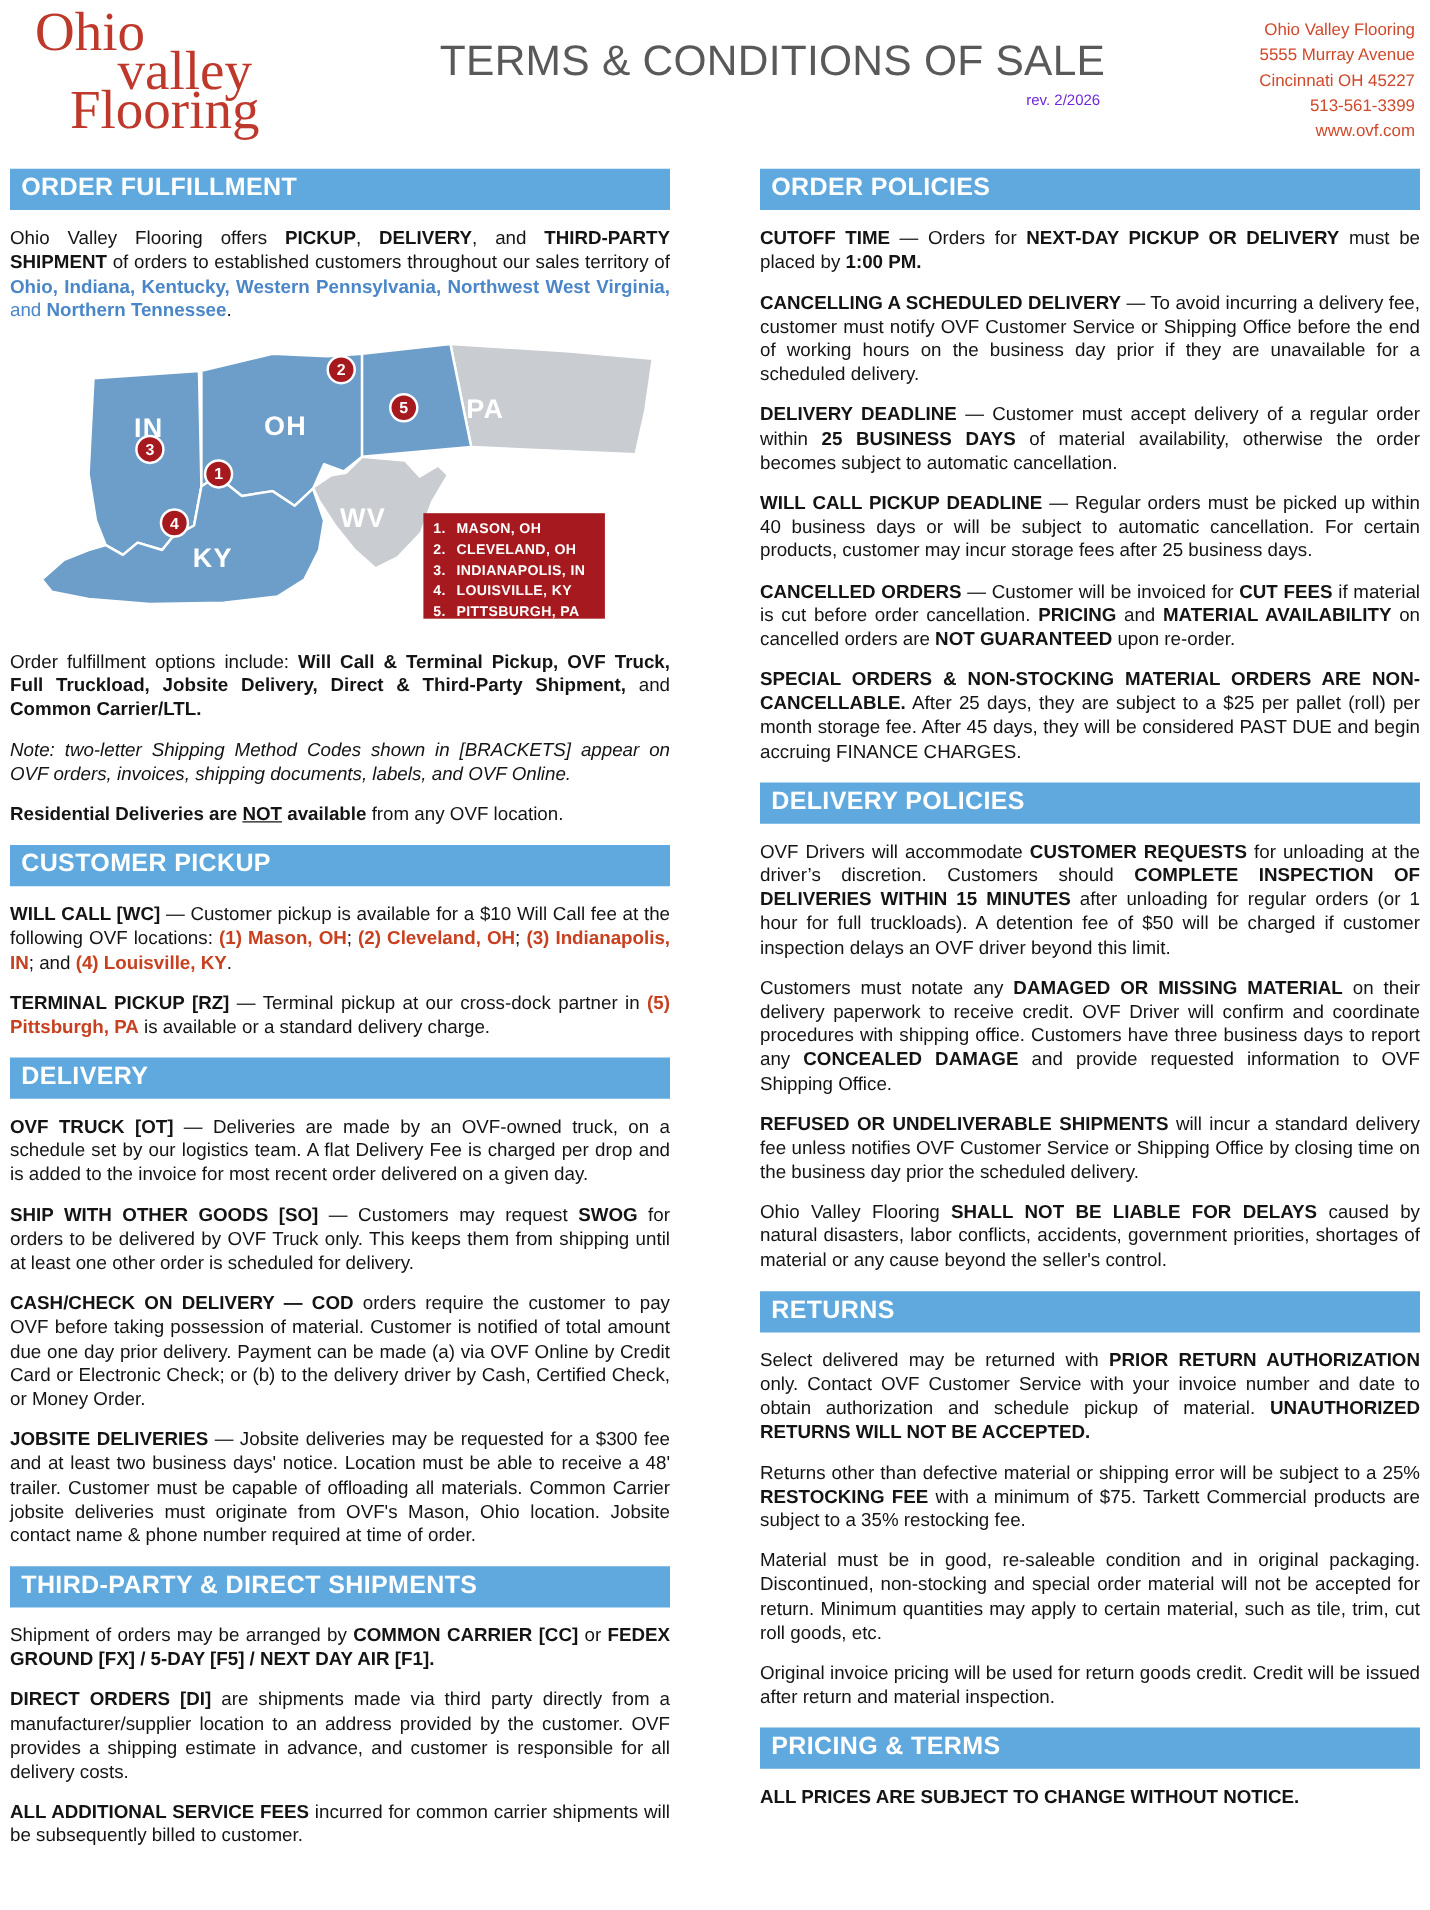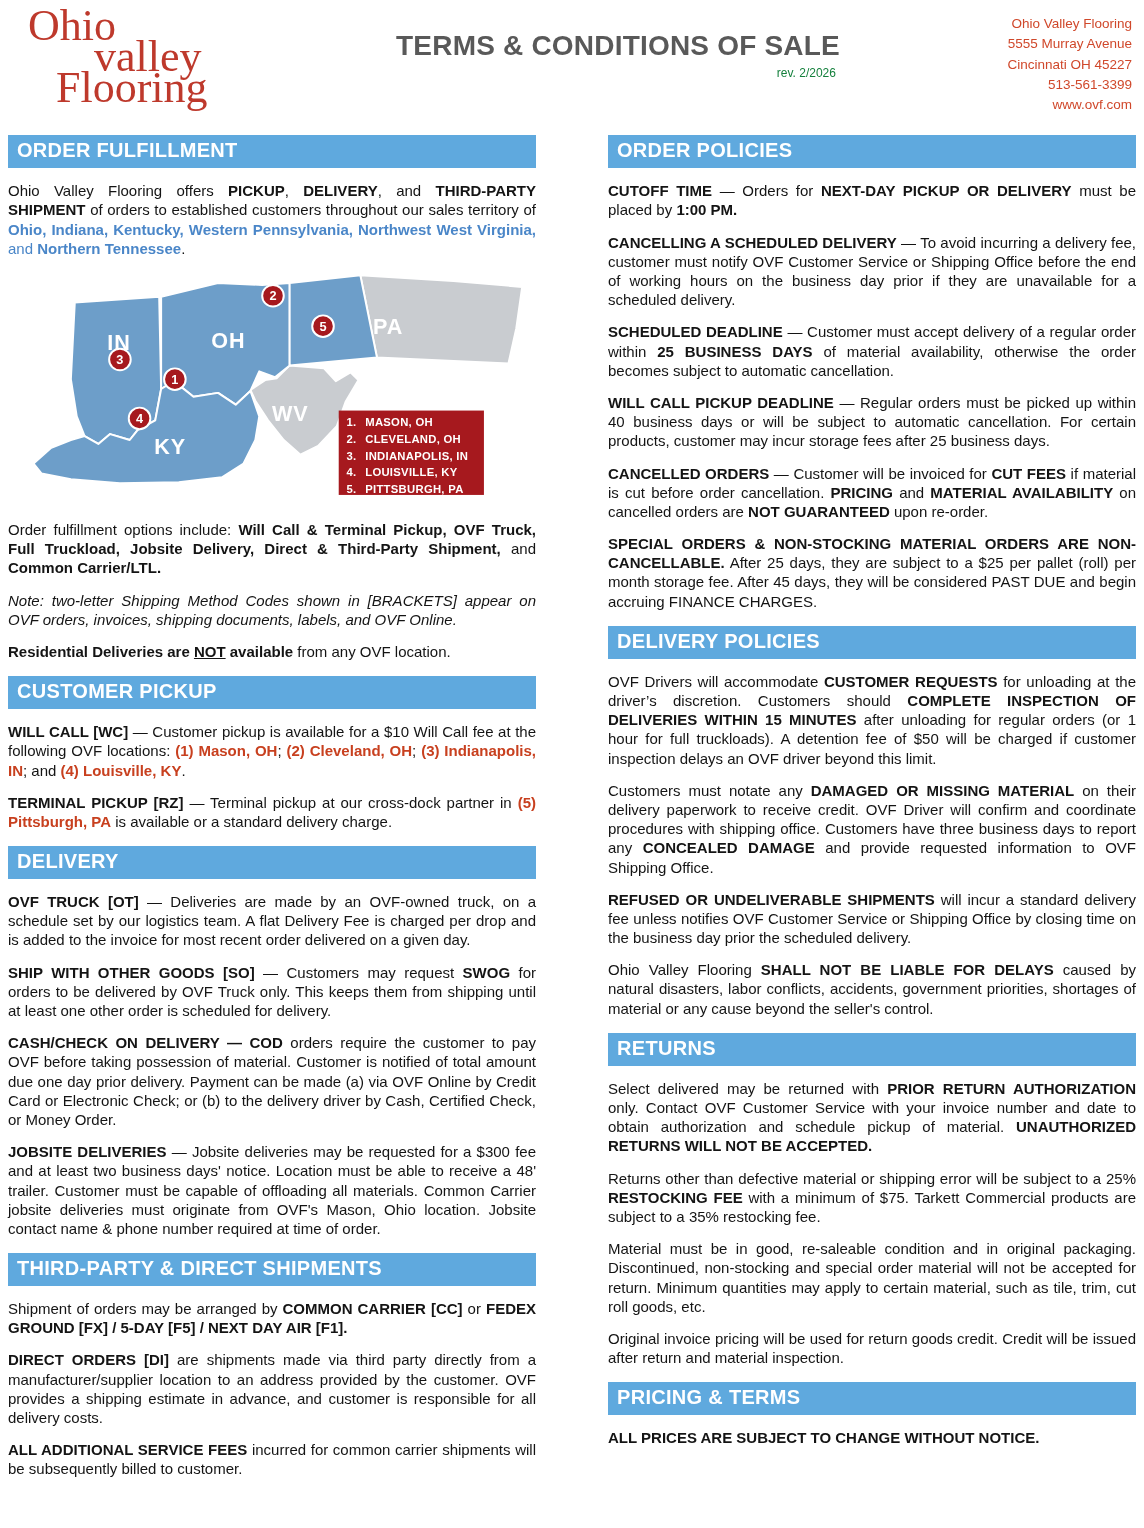--- a/index.html
+++ b/index.html
@@ -9,22 +9,22 @@
     font-family:"Liberation Sans", sans-serif; color:#141414;
   }
   
   .header { display:flex; align-items:flex-start; }
   .logo { width:272px; color:#be392c; font-family:"Liberation Serif", serif; line-height:31px; padding-left:20px; }
   .logo div { font-size:44px; }
   .logo .l2 { margin-left:66px; }
   .logo .l3 { margin-left:28px; }
   .title-zone { flex:1; text-align:center; padding-top:20px; }
   .title-inner { display:inline-block; text-align:center; }
-  .doc-title { margin:0; font-size:28px; letter-spacing:0.2px; color:#595959; font-weight:700; white-space:nowrap; }
-  .doc-rev { text-align:right; font-size:12px; color:#15803d; margin-top:4px; padding-right:4px; }
+  .doc-title { margin:0; font-size:34px; letter-spacing:0.2px; color:#595959; font-weight:400; white-space:nowrap; }
+  .doc-rev { text-align:right; font-size:12px; color:#6d28d9; margin-top:4px; padding-right:4px; }
   .address { width:196px; text-align:right; font-size:13.5px; line-height:1.5; color:#d0482b; padding-top:4px; padding-right:4px; }
   
   .columns { display:flex; gap:72px; margin-top:8px; }
   .col { width:528px; }
   .section-bar {
     background:#5fa9de; color:#ffffff; font-weight:700; font-size:20px;
     letter-spacing:0.3px; padding:4px 9px 6px; margin:15px 0 13px;
   }
   .col > .section-bar:first-child { margin-top:12px; }
   .para { font-size:15px; line-height:1.28; margin:0 0 13px; text-align:justify; }
@@ -141,21 +141,21 @@
         <p class="para"><span class="b">JOBSITE DELIVERIES</span><span> — Jobsite deliveries may be requested for a $300 fee and at least two business days' notice. Location must be able to receive a 48' trailer. Customer must be capable of offloading all materials. Common Carrier jobsite deliveries must originate from OVF's Mason, Ohio location. Jobsite contact name &amp; phone number required at time of order.</span></p>
         <div class="section-bar">THIRD-PARTY &amp; DIRECT SHIPMENTS</div>
         <p class="para"><span>Shipment of orders may be arranged by </span><span class="b">COMMON CARRIER [CC]</span><span> or </span><span class="b">FEDEX GROUND [FX] / 5-DAY [F5] / NEXT DAY AIR [F1].</span></p>
         <p class="para"><span class="b">DIRECT ORDERS [DI]</span><span> are shipments made via third party directly from a manufacturer/supplier location to an address provided by the customer. OVF provides a shipping estimate in advance, and customer is responsible for all delivery costs.</span></p>
         <p class="para"><span class="b">ALL ADDITIONAL SERVICE FEES</span><span> incurred for common carrier shipments will be subsequently billed to customer.</span></p>
       </div>
     <div class="col" id="col-right">
         <div class="section-bar">ORDER POLICIES</div>
         <p class="para"><span class="b">CUTOFF TIME</span><span> — Orders for </span><span class="b">NEXT-DAY PICKUP OR DELIVERY</span><span> must be placed by </span><span class="b">1:00 PM.</span></p>
         <p class="para"><span class="b">CANCELLING A SCHEDULED DELIVERY</span><span> — To avoid incurring a delivery fee, customer must notify OVF Customer Service or Shipping Office before the end of working hours on the business day prior if they are unavailable for a scheduled delivery.</span></p>
-        <p class="para"><span class="b">SCHEDULED DEADLINE</span><span> — Customer must accept delivery of a regular order within </span><span class="b">25 BUSINESS DAYS</span><span> of material availability, otherwise the order becomes subject to automatic cancellation.</span></p>
+        <p class="para"><span class="b">DELIVERY DEADLINE</span><span> — Customer must accept delivery of a regular order within </span><span class="b">25 BUSINESS DAYS</span><span> of material availability, otherwise the order becomes subject to automatic cancellation.</span></p>
         <p class="para"><span class="b">WILL CALL PICKUP DEADLINE</span><span> — Regular orders must be picked up within 40 business days or will be subject to automatic cancellation. For certain products, customer may incur storage fees after 25 business days.</span></p>
         <p class="para"><span class="b">CANCELLED ORDERS</span><span> — Customer will be invoiced for </span><span class="b">CUT FEES</span><span> if material is cut before order cancellation. </span><span class="b">PRICING</span><span> and </span><span class="b">MATERIAL AVAILABILITY</span><span> on cancelled orders are </span><span class="b">NOT GUARANTEED</span><span> upon re-order.</span></p>
         <p class="para"><span class="b">SPECIAL ORDERS &amp; NON-STOCKING MATERIAL ORDERS ARE NON-CANCELLABLE.</span><span>  After 25 days, they are subject to a $25 per pallet (roll) per month storage fee. After 45 days, they will be considered PAST DUE and begin accruing FINANCE CHARGES.</span></p>
         <div class="section-bar">DELIVERY POLICIES</div>
         <p class="para"><span>OVF Drivers will accommodate </span><span class="b">CUSTOMER REQUESTS</span><span> for unloading at the driver’s discretion. Customers should </span><span class="b">COMPLETE INSPECTION OF DELIVERIES WITHIN 15 MINUTES</span><span> after unloading for regular orders (or 1 hour for full truckloads).  A detention fee of $50 will be charged if customer inspection delays an OVF driver beyond this limit.</span></p>
         <p class="para"><span>Customers must notate any </span><span class="b">DAMAGED OR MISSING MATERIAL</span><span> on their delivery paperwork to receive credit. OVF Driver will confirm and coordinate procedures with shipping office. Customers have three business days to report any </span><span class="b">CONCEALED DAMAGE</span><span> and provide requested information to OVF Shipping Office.</span></p>
         <p class="para"><span class="b">REFUSED OR UNDELIVERABLE SHIPMENTS</span><span> will incur a standard delivery fee unless notifies OVF Customer Service or Shipping Office by closing time on the business day prior the scheduled delivery.</span></p>
         <p class="para"><span>Ohio Valley Flooring </span><span class="b">SHALL NOT BE LIABLE FOR DELAYS</span><span> caused by natural disasters, labor conflicts, accidents, government priorities, shortages of material or any cause beyond the seller's control.</span></p>
         <div class="section-bar">RETURNS</div>
         <p class="para"><span>Select delivered may be returned with </span><span class="b">PRIOR RETURN AUTHORIZATION</span><span> only. Contact OVF Customer Service with your invoice number and date to obtain authorization and schedule pickup of material. </span><span class="b">UNAUTHORIZED RETURNS WILL NOT BE ACCEPTED.</span></p>

